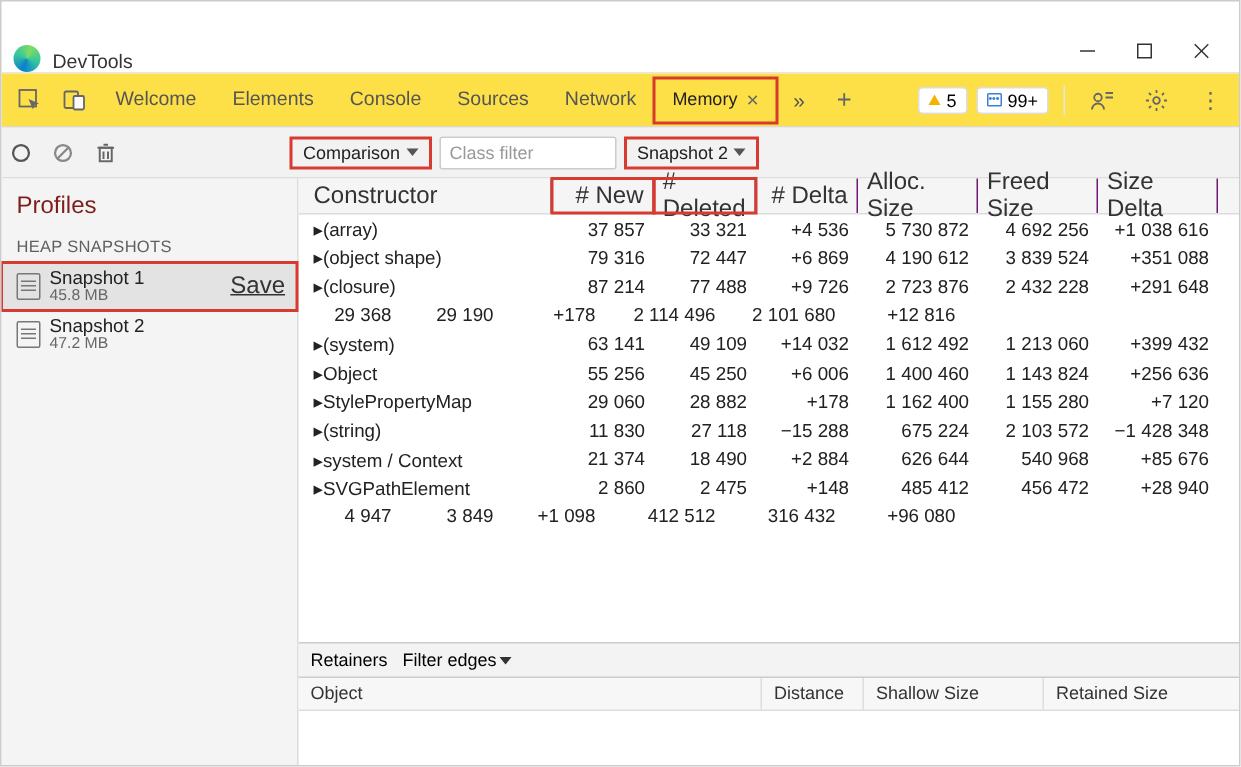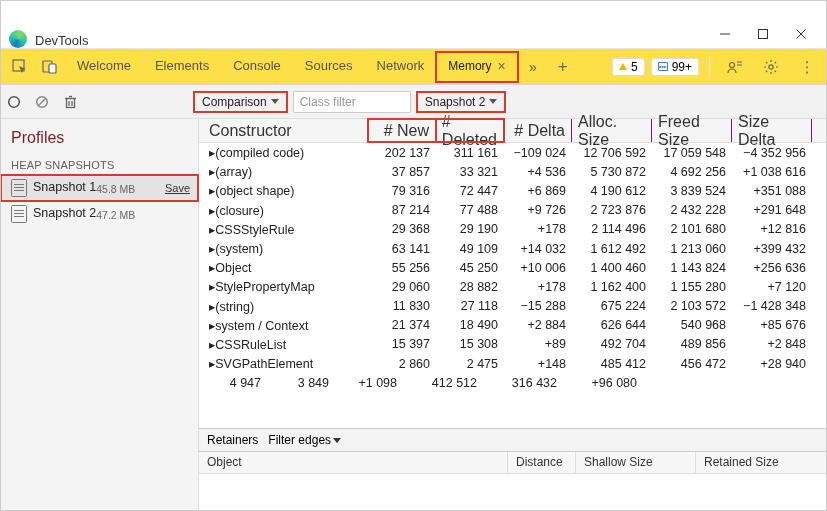--- a/index.html
+++ b/index.html
@@ -33,24 +33,24 @@
   .hl { outline: 2.4px solid #d73b2f; outline-offset: -1px; }
   
   .main { flex: 1; display: flex; min-height: 0; }
   .sidebar { width: 198px; background: #f4f4f4; border-right: 1px solid #ddd; display:flex; flex-direction:column; }
   .sidebar .sec { padding: 10px 10px 6px; color:#7f1d1d; font-size:16px; }
   .sidebar .sec2 { padding: 6px 10px 4px; color:#606060; font-size:11px; letter-spacing:.2px; }
   .snap { display:flex; align-items:center; gap:6px; padding:4px 8px 4px 10px; }
   .snap.active { background:#e3e3e3; }
   .snapicon { width:16px; height:18px; border:1.3px solid #777; border-radius:1.5px; position:relative; flex-shrink:0;}
   .snapicon:before { content:""; position:absolute; left:2px; right:2px; height:1px; background:#777; top:4px; box-shadow:0 3px 0 #777,0 6px 0 #777; }
-  .snaptxt { display:flex; flex-direction:row; line-height:1.05;align-items:flex-end; }
+  .snaptxt { display:flex; flex-direction:column; line-height:1.05; }
   .snaptxt .nm { font-size:12.5px; color:#222; }
   .snaptxt .sz { font-size:10.5px; color:#666; }
-  .snap .save { margin-left:auto; font-size:11px; color:#333; text-decoration:underline; }
+  .snap .save { margin-left:auto; font-size:16px; color:#333; text-decoration:underline; }
   
   .content { flex: 1; display:flex; flex-direction:column; min-width:0; }
   .theadrow, .trow { display:flex; }
   .theadrow { background:#f5f5f5; border-bottom:1px solid #ddd; height:24px; align-items:center; }
   .th { border-right:1px solid #701a75; padding:0 6px; color:#333; font-size:16px; height:100%; display:flex; align-items:center; }
   .th:last-child { border-right:none; }
   .c0 { flex: 1 1 auto; min-width:110px; padding-left:10px;}
   .c1,.c2,.c3 { width:68px; justify-content:flex-end; }
   .c4,.c5,.c6 { width:80px; justify-content:flex-end; }
   .tbody { flex:1; overflow:hidden; }
@@ -207,30 +207,20 @@
       <div class="th c1 hl"># New</div>
       <div class="th c2 hl"># Deleted</div>
       <div class="th c3"># Delta</div>
       <div class="th c4">Alloc. Size</div>
       <div class="th c5">Freed Size</div>
       <div class="th c6">Size Delta</div>
       <div class="sbspace"></div>
     </div>
     <div class="tbody" id="tbody">
         <div class="trow">
-          <div class="td c0">▸(compiled code)</div>
-          <div class="td c1 num">202 137</div>
-          <div class="td c2 num">311 161</div>
-          <div class="td c3 num">−109 024</div>
-          <div class="td c4 num">12 706 592</div>
-          <div class="td c5 num">17 059 548</div>
-          <div class="td c6 num">−4 352 956</div>
-          <div class="sbspace"></div>
-        </div>
-        <div class="trow">
           <div class="td c0">▸(array)</div>
           <div class="td c1 num">37 857</div>
           <div class="td c2 num">33 321</div>
           <div class="td c3 num">+4 536</div>
           <div class="td c4 num">5 730 872</div>
           <div class="td c5 num">4 692 256</div>
           <div class="td c6 num">+1 038 616</div>
           <div class="sbspace"></div>
         </div>
         <div class="trow">
@@ -247,21 +237,20 @@
           <div class="td c0">▸(closure)</div>
           <div class="td c1 num">87 214</div>
           <div class="td c2 num">77 488</div>
           <div class="td c3 num">+9 726</div>
           <div class="td c4 num">2 723 876</div>
           <div class="td c5 num">2 432 228</div>
           <div class="td c6 num">+291 648</div>
           <div class="sbspace"></div>
         </div>
         <div class="trow">
-          <div class="td c0">▸CSSStyleRule</div>
           <div class="td c1 num">29 368</div>
           <div class="td c2 num">29 190</div>
           <div class="td c3 num">+178</div>
           <div class="td c4 num">2 114 496</div>
           <div class="td c5 num">2 101 680</div>
           <div class="td c6 num">+12 816</div>
           <div class="sbspace"></div>
         </div>
         <div class="trow">
           <div class="td c0">▸(system)</div>
@@ -270,21 +259,21 @@
           <div class="td c3 num">+14 032</div>
           <div class="td c4 num">1 612 492</div>
           <div class="td c5 num">1 213 060</div>
           <div class="td c6 num">+399 432</div>
           <div class="sbspace"></div>
         </div>
         <div class="trow">
           <div class="td c0">▸Object</div>
           <div class="td c1 num">55 256</div>
           <div class="td c2 num">45 250</div>
-          <div class="td c3 num">+10 006</div>
+          <div class="td c3 num">+6 006</div>
           <div class="td c4 num">1 400 460</div>
           <div class="td c5 num">1 143 824</div>
           <div class="td c6 num">+256 636</div>
           <div class="sbspace"></div>
         </div>
         <div class="trow">
           <div class="td c0">▸StylePropertyMap</div>
           <div class="td c1 num">29 060</div>
           <div class="td c2 num">28 882</div>
           <div class="td c3 num">+178</div>
@@ -307,30 +296,20 @@
           <div class="td c0">▸system / Context</div>
           <div class="td c1 num">21 374</div>
           <div class="td c2 num">18 490</div>
           <div class="td c3 num">+2 884</div>
           <div class="td c4 num">626 644</div>
           <div class="td c5 num">540 968</div>
           <div class="td c6 num">+85 676</div>
           <div class="sbspace"></div>
         </div>
         <div class="trow">
-          <div class="td c0">▸CSSRuleList</div>
-          <div class="td c1 num">15 397</div>
-          <div class="td c2 num">15 308</div>
-          <div class="td c3 num">+89</div>
-          <div class="td c4 num">492 704</div>
-          <div class="td c5 num">489 856</div>
-          <div class="td c6 num">+2 848</div>
-          <div class="sbspace"></div>
-        </div>
-        <div class="trow">
           <div class="td c0">▸SVGPathElement</div>
           <div class="td c1 num">2 860</div>
           <div class="td c2 num">2 475</div>
           <div class="td c3 num">+148</div>
           <div class="td c4 num">485 412</div>
           <div class="td c5 num">456 472</div>
           <div class="td c6 num">+28 940</div>
           <div class="sbspace"></div>
         </div>
         <div class="trow">

